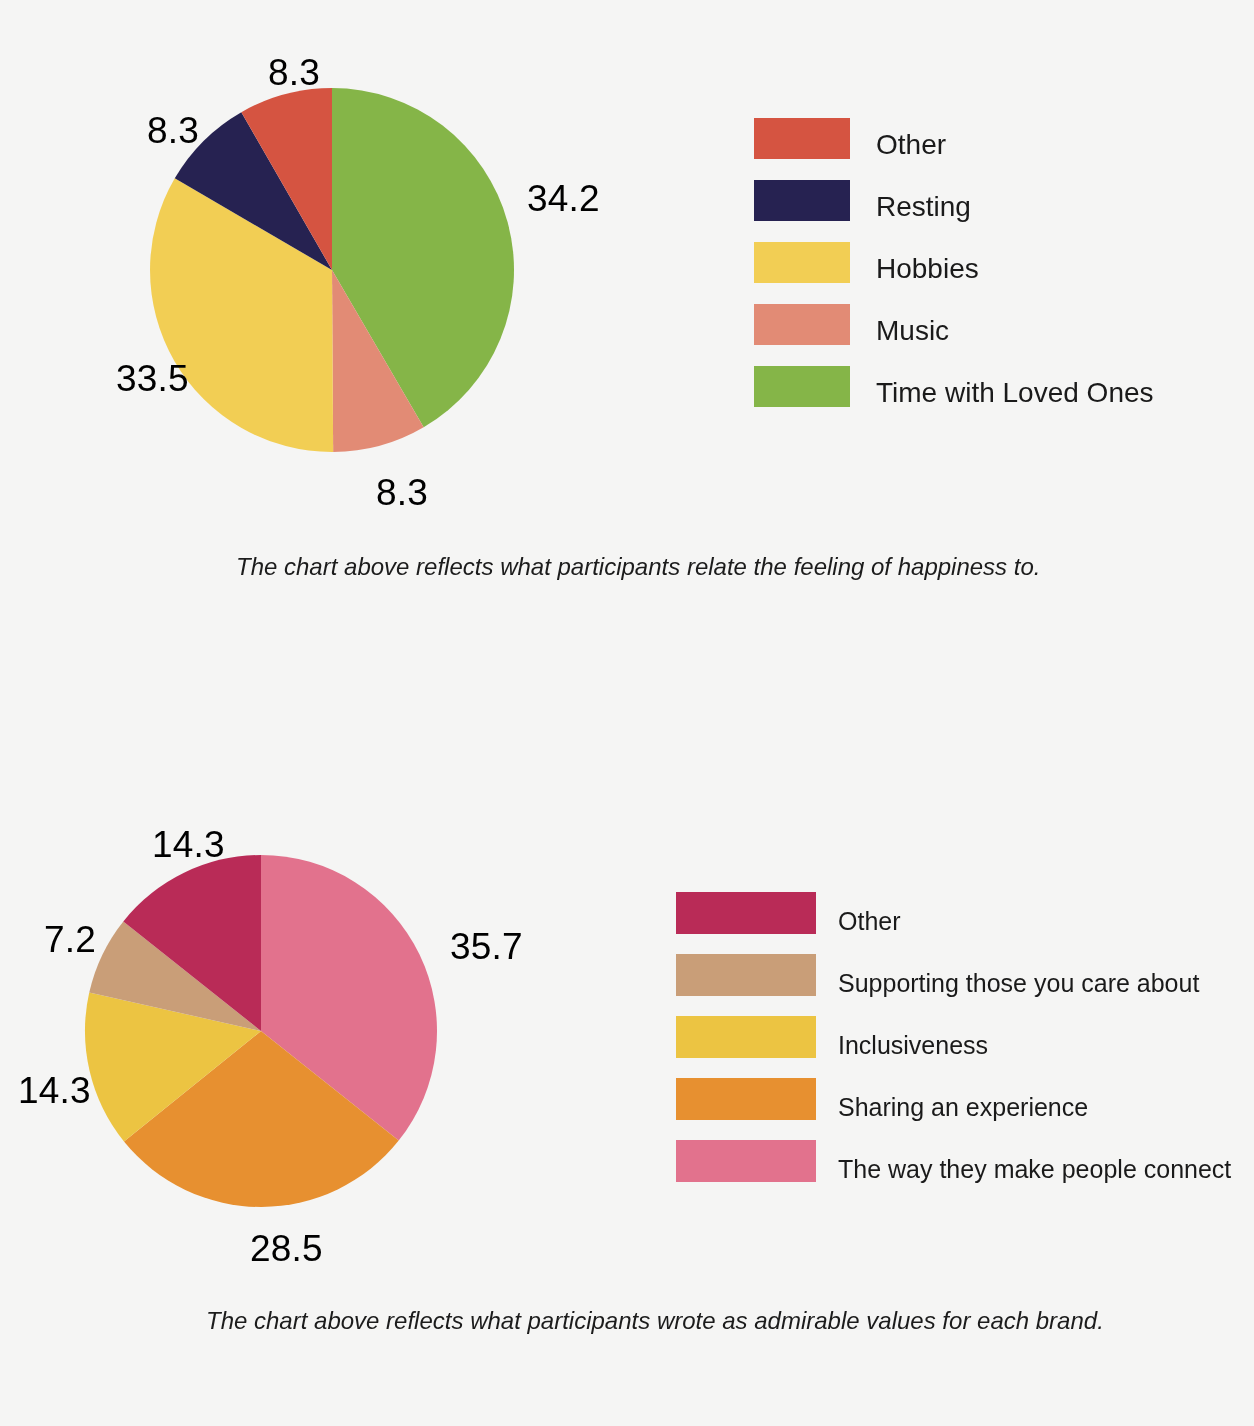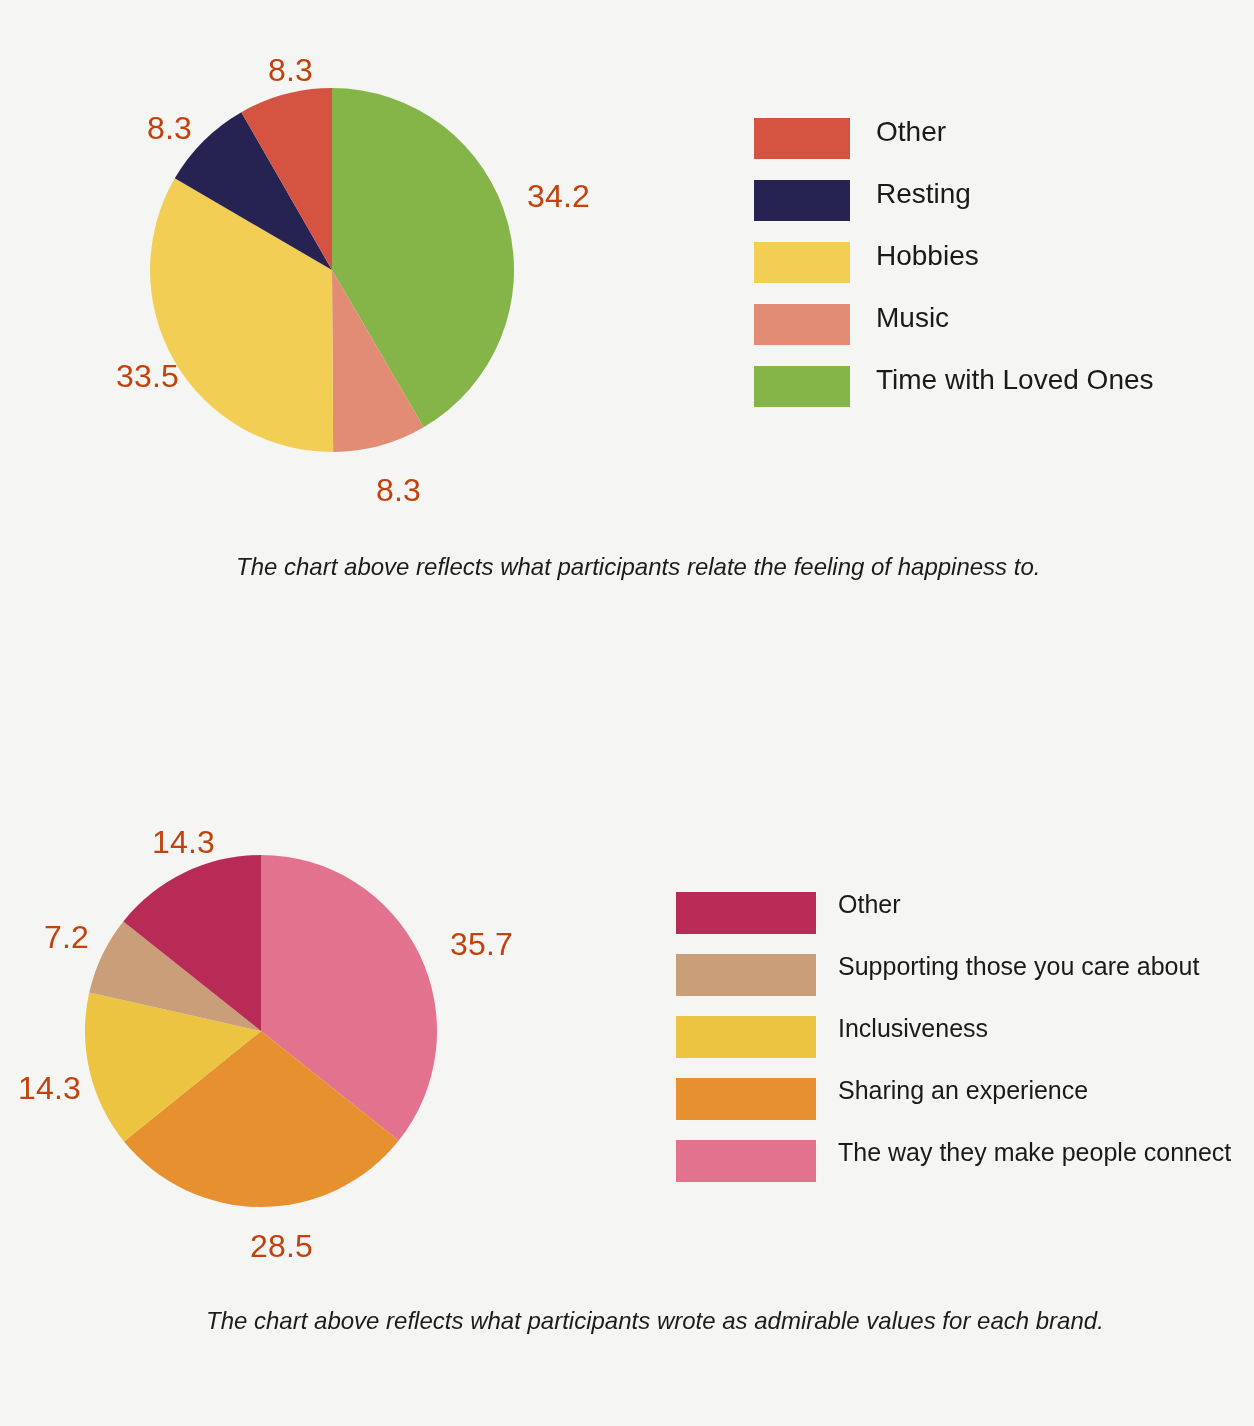--- a/index.html
+++ b/index.html
@@ -34,34 +34,34 @@
     position: absolute;
   }
 
   .pie-svg {
     display: block;
     overflow: visible;
   }
 
   .slice-label {
     position: absolute;
-    font-size: 32px;
+    font-size: 37px;
     font-weight: 400;
-    color: #c2410c;
+    color: #000000;
     white-space: nowrap;
     letter-spacing: 0.2px;
   }
 
   .legend {
     position: absolute;
   }
 
   .legend-item {
     display: flex;
-    align-items: flex-start;
+    align-items: flex-end;
     margin-bottom: 19px;
   }
 
   .legend-swatch {
     width: 96px;
     height: 40px;
     flex: 0 0 auto;
     margin-right: 26px;
   }
 

